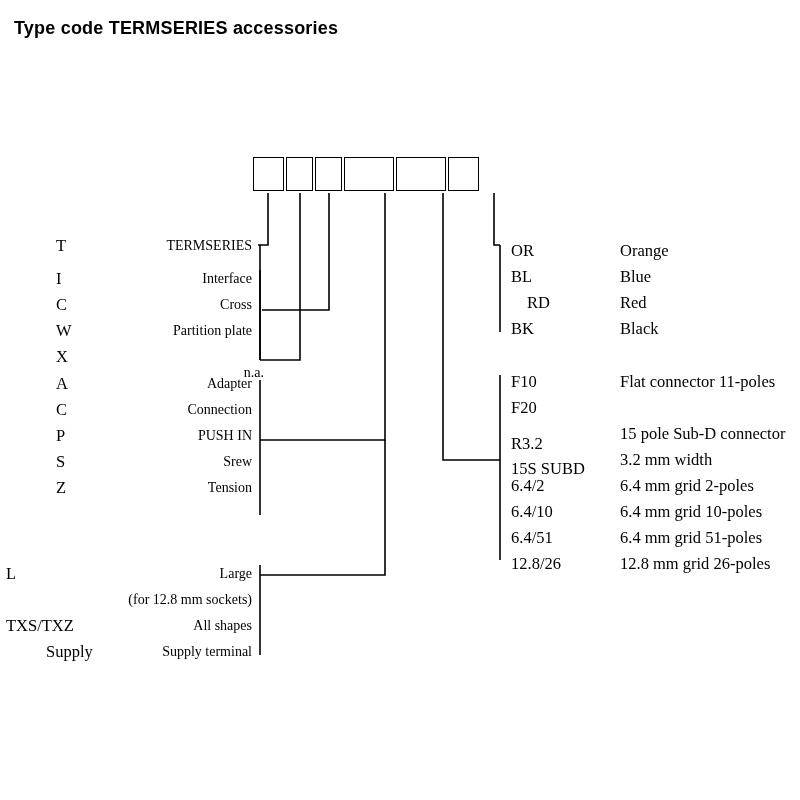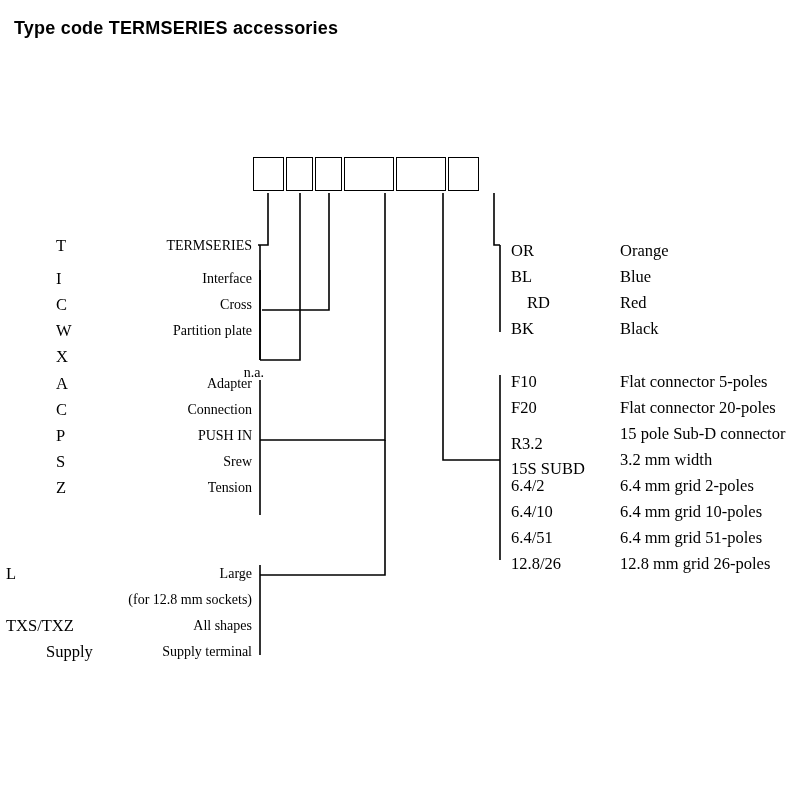--- a/index.html
+++ b/index.html
@@ -161,22 +161,21 @@
   <div class="txt col-left" style="left:511px; top:477px;">6.4/2</div>
   <div class="txt col-left" style="left:511px; top:503px;">6.4/10</div>
   <div class="txt col-left" style="left:511px; top:529px;">6.4/51</div>
   <div class="txt col-left" style="left:511px; top:555px;">12.8/26</div>
 
   <div class="txt col-left" style="left:620px; top:242px;">Orange</div>
   <div class="txt col-left" style="left:620px; top:268px;">Blue</div>
   <div class="txt col-left" style="left:620px; top:294px;">Red</div>
   <div class="txt col-left" style="left:620px; top:320px;">Black</div>
 
-  <div class="txt col-left" style="left:620px; top:373px;">Flat connector 5-poles</div>
-  <div class="txt col-left" style="left:620px; top:399px;">Flat connector 20-poles</div>
+  <div class="txt col-left" style="left:620px; top:373px;">Flat connector 11-poles</div>
   <div class="txt col-left" style="left:620px; top:425px;">15 pole Sub-D connector</div>
   <div class="txt col-left" style="left:620px; top:451px;">3.2 mm width</div>
   <div class="txt col-left" style="left:620px; top:477px;">6.4 mm grid 2-poles</div>
   <div class="txt col-left" style="left:620px; top:503px;">6.4 mm grid  10-poles</div>
   <div class="txt col-left" style="left:620px; top:529px;">6.4 mm grid 51-poles</div>
   <div class="txt col-left" style="left:620px; top:555px;">12.8 mm grid 26-poles</div>
 
 </div>
 
 </body></html>

